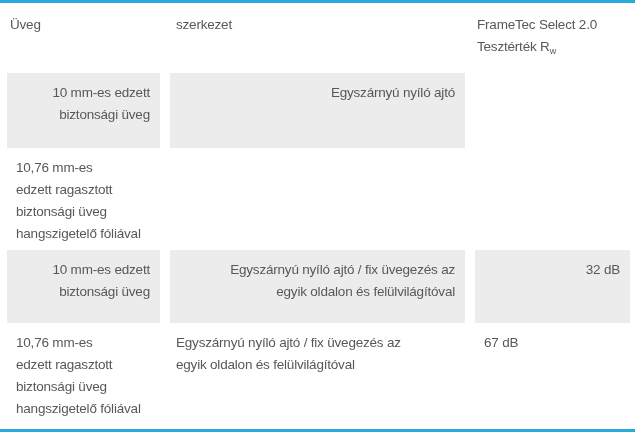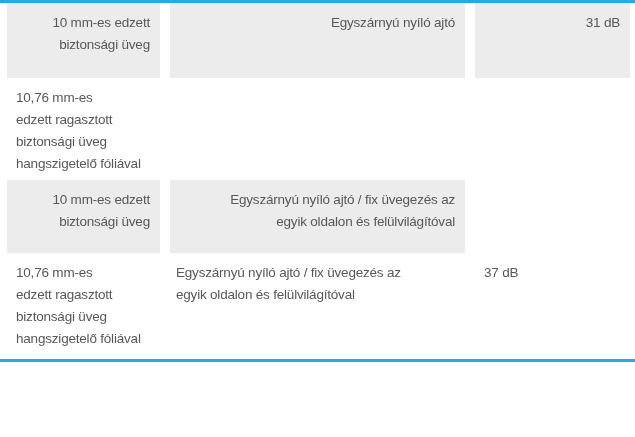--- a/index.html
+++ b/index.html
@@ -65,47 +65,53 @@
     line-height: 0;
   }
 </style>
 </head>
 <body>
 
 <div class="page">
 
   <div class="rule top"></div>
 
+  <div class="grid header-row">
+    <div class="cell c1">Üveg</div>
+    <div class="cell c2">szerkezet</div>
+    <div class="cell c3"><span>FrameTec Select 2.0</span>
+<span>Tesztérték R</span><sub class="rw">w</sub></div>
+  </div>
 
   <div class="grid row r1 shade">
     <div class="cell c1">10 mm-es edzett
 biztonsági üveg</div>
     <div class="cell c2">Egyszárnyú nyíló ajtó</div>
-    <div class="cell c3">31 dB</div>
   </div>
 
   <div class="grid row r2">
     <div class="cell c1">10,76 mm-es
 edzett ragasztott
 biztonsági üveg
 hangszigetelő fóliával</div>
   </div>
 
   <div class="grid row r3 shade">
     <div class="cell c1">10 mm-es edzett
 biztonsági üveg</div>
     <div class="cell c2">Egyszárnyú nyíló ajtó / fix üvegezés az
 egyik oldalon és felülvilágítóval</div>
+    <div class="cell c3">32 dB</div>
   </div>
 
   <div class="grid row r4">
     <div class="cell c1">10,76 mm-es
 edzett ragasztott
 biztonsági üveg
 hangszigetelő fóliával</div>
     <div class="cell c2">Egyszárnyú nyíló ajtó / fix üvegezés az
 egyik oldalon és felülvilágítóval</div>
-    <div class="cell c3">37 dB</div>
+    <div class="cell c3">67 dB</div>
   </div>
 
   <div class="rule bottom"></div>
 
 </div>
 
 </body></html>

